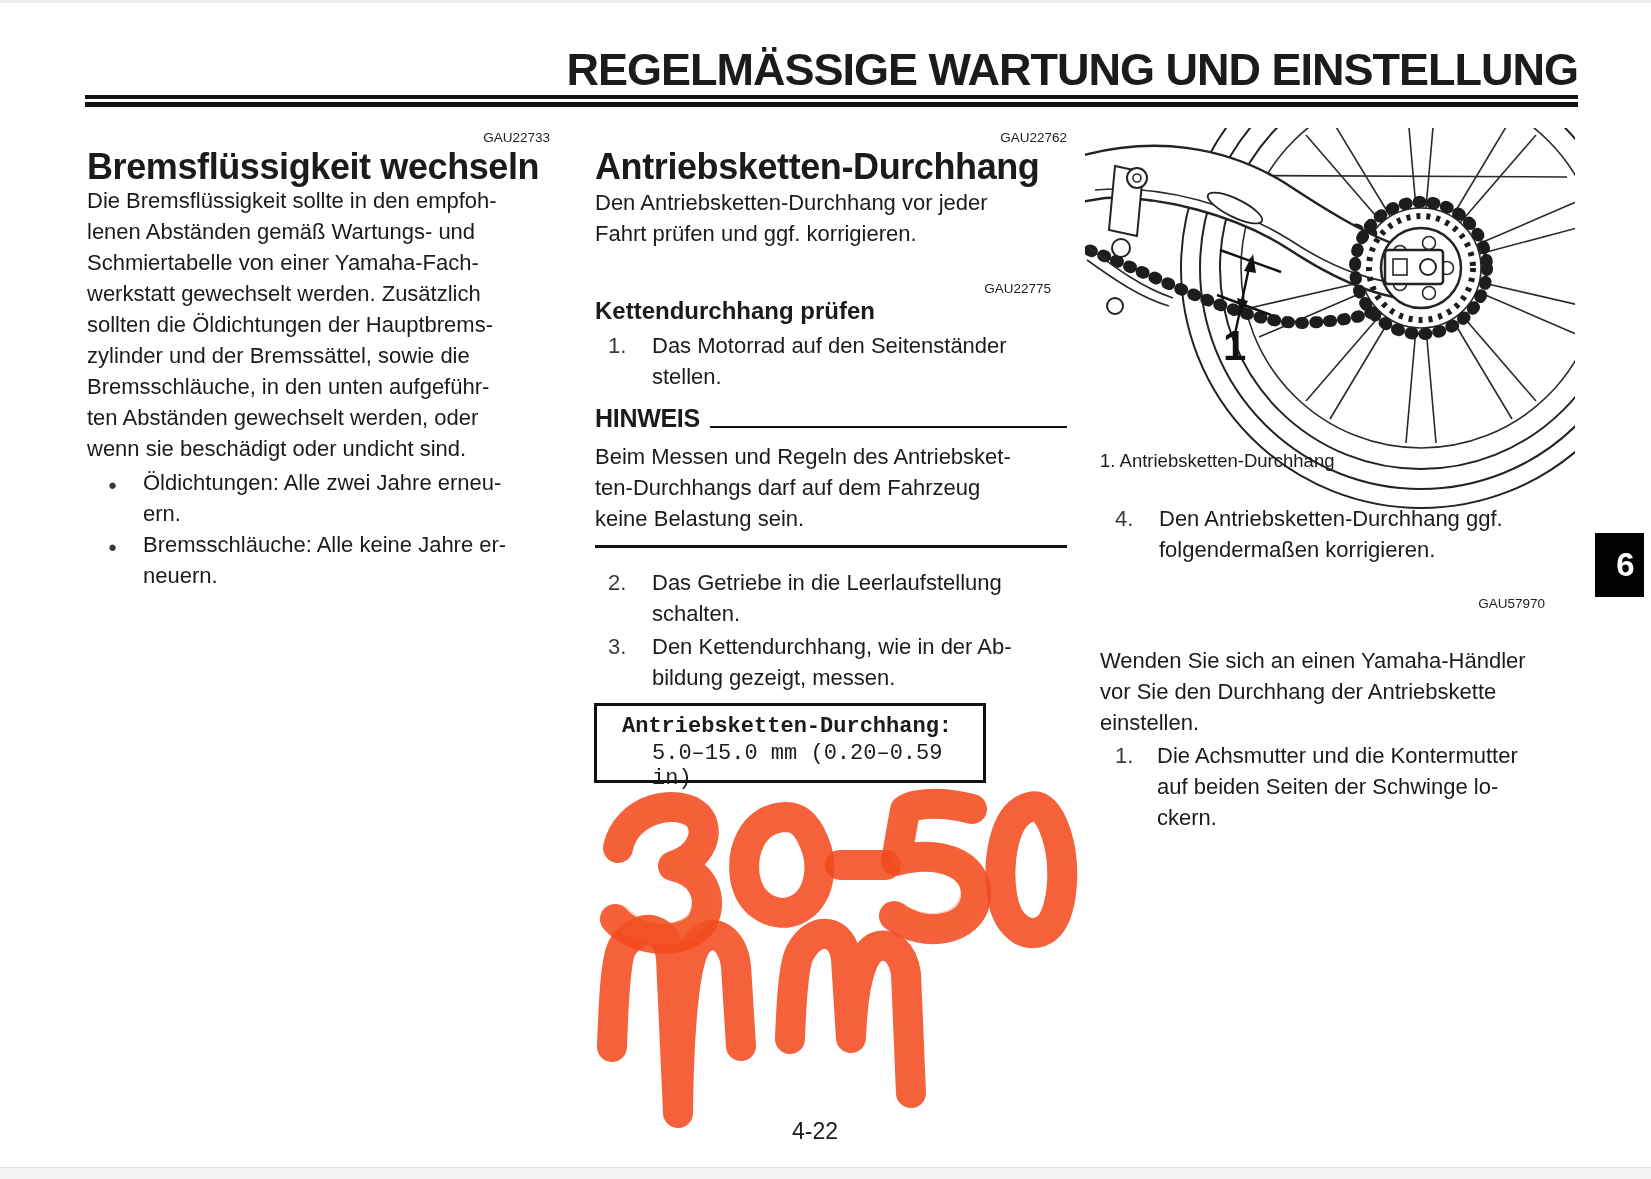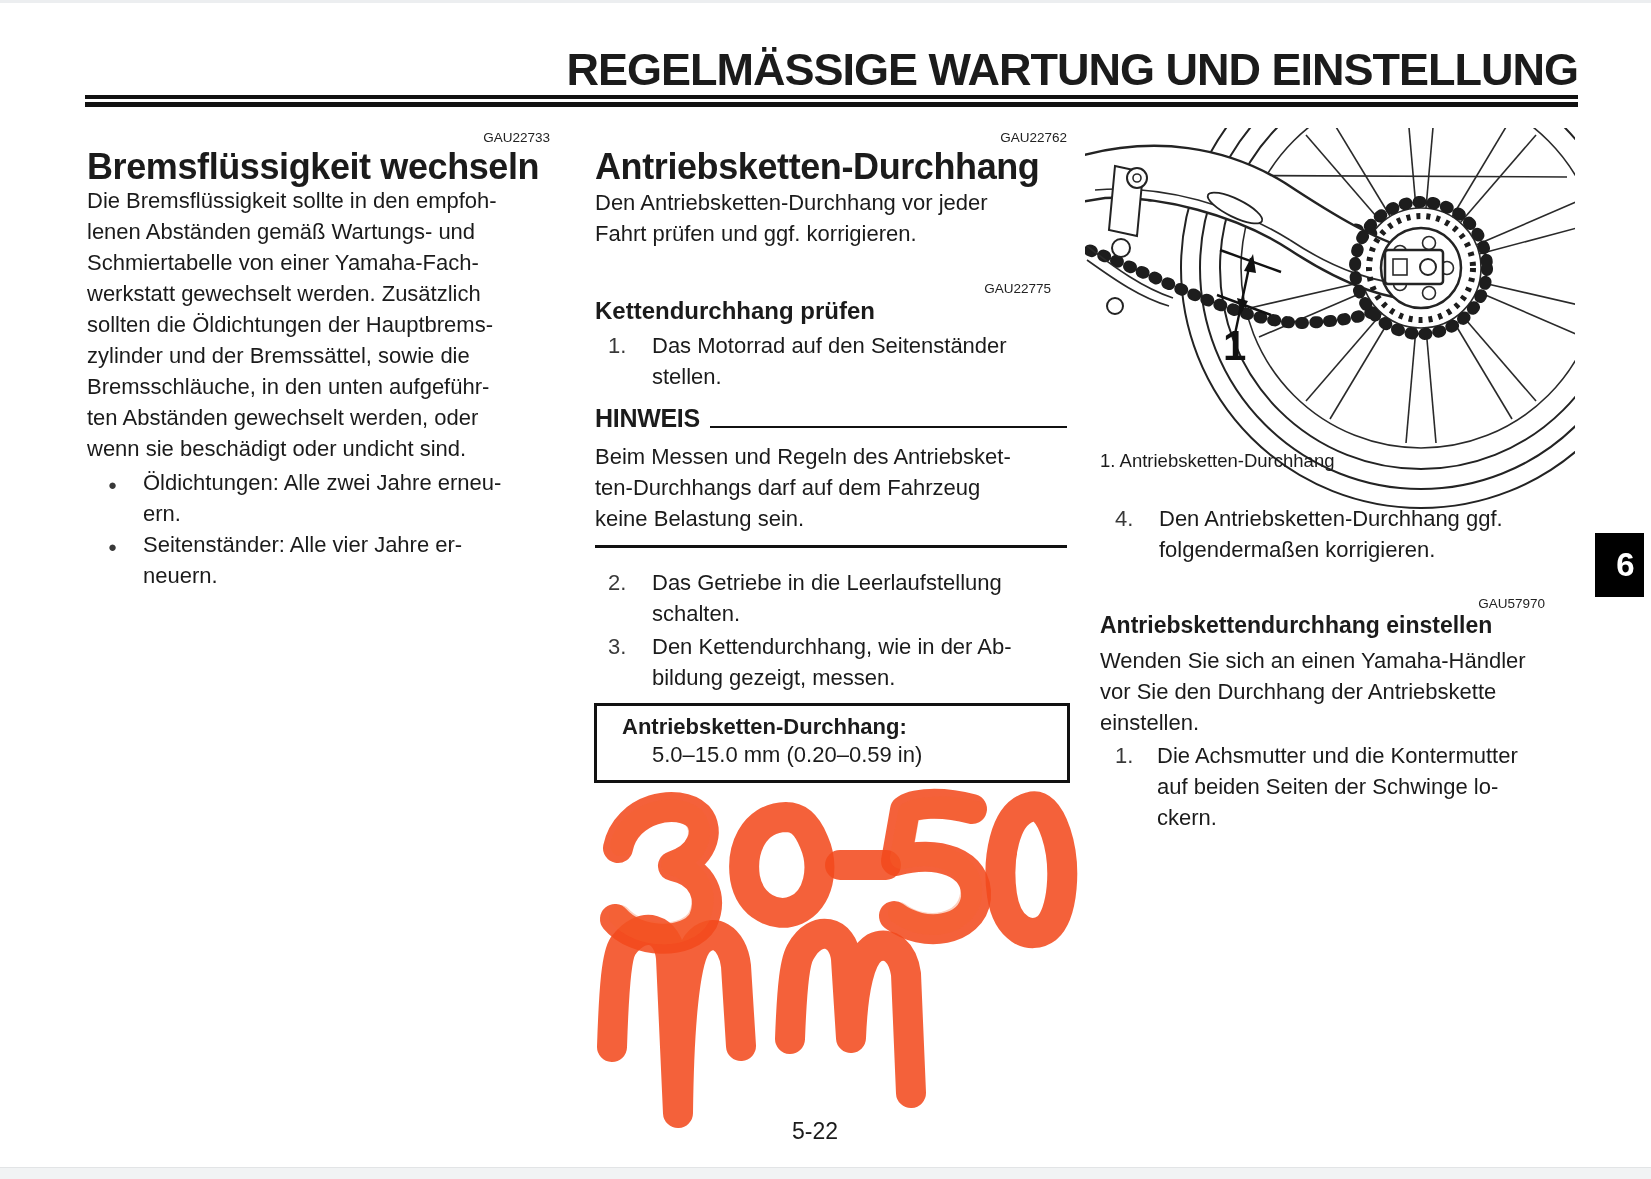--- a/index.html
+++ b/index.html
@@ -22,22 +22,22 @@
   .list{position:absolute;display:flex;align-items:flex-start;font-size:22px;line-height:31px;}
   .list .mk{flex:0 0 auto;}
   .list .tx{white-space:pre-line;}
 
   
   .notice-head{position:absolute;display:flex;align-items:flex-end;}
   .notice-word{font-size:25px;font-weight:bold;letter-spacing:-0.3px;padding-right:10px;}
   .notice-line{flex:1;border-bottom:2.5px solid #111;margin-bottom:5px;}
   .hr2{position:absolute;height:2.5px;background:#111;}
 
-  .spec-box{position:absolute;left:594px;top:703px;width:476px;height:80px;
-            border:3px solid #111;box-sizing:border-box;}
+  .spec-box{position:absolute;left:594px;top:703px;width:392px;height:80px;
+            border:3px solid #111;box-sizing:border-box;font-family:Liberation Mono, monospace;}
   .spec-label{margin:8px 0 0 25px;font-size:22px;font-weight:bold;}
   .spec-value{margin:2px 0 0 55px;font-size:22px;}
 
   .fig{position:absolute;left:1085px;top:128px;width:490px;height:385px;}
   .fig svg{display:block;}
   .caption{position:absolute;left:1100px;top:450px;font-size:18.5px;white-space:nowrap;}
 
   .chapter-tab{position:absolute;left:1595px;top:533px;width:49px;height:64px;background:#000;
                color:#fff;font-size:33px;font-weight:bold;display:flex;align-items:center;
                justify-content:center;padding-left:12px;box-sizing:border-box;}
@@ -77,21 +77,21 @@
 Bremsschläuche, in den unten aufgeführ-
 ten Abständen gewechselt werden, oder
 wenn sie beschädigt oder undicht sind.</div>
   <div class="list" style="left:108px;top:467px;width:440px;">
     <span class="mk" style="width:35px;font-size:15px;padding-top:2px;">●</span>
     <span class="tx">Öldichtungen: Alle zwei Jahre erneu-
 ern.</span>
   </div>
   <div class="list" style="left:108px;top:529px;width:440px;">
     <span class="mk" style="width:35px;font-size:15px;padding-top:2px;">●</span>
-    <span class="tx">Seitenständer: Alle vier Jahre er-
+    <span class="tx">Bremsschläuche: Alle keine Jahre er-
 neuern.</span>
   </div>
 
   <div class="gau" style="left:595px;top:130px;width:472px;text-align:right;">GAU22762</div>
   <div class="h2" style="left:595px;top:146px;">Antriebsketten-Durchhang</div>
   <div class="body" style="left:595px;top:187px;width:472px;">Den Antriebsketten-Durchhang vor jeder
 Fahrt prüfen und ggf. korrigieren.</div>
   <div class="gau" style="left:579px;top:281px;width:472px;text-align:right;">GAU22775</div>
   <div class="h3" style="left:595px;top:297px;">Kettendurchhang prüfen</div>
   <div class="list" style="left:608px;top:330px;width:459px;">
@@ -193,35 +193,34 @@
     </svg>
   </div>
   <div class="caption">1. Antriebsketten-Durchhang</div>
 
   <div class="list" style="left:1115px;top:503px;width:450px;">
     <span class="mk" style="width:44px;">4.</span>
     <span class="tx">Den Antriebsketten-Durchhang ggf.
 folgendermaßen korrigieren.</span>
   </div>
   <div class="gau" style="left:1100px;top:596px;width:445px;text-align:right;">GAU57970</div>
-  <div class="h3" style="left:1100px;top:612px;font-size:23px;">Antriebskettendurchhang einstellen</div>
   <div class="body" style="left:1100px;top:645px;width:462px;">Wenden Sie sich an einen Yamaha-Händler
 vor Sie den Durchhang der Antriebskette
 einstellen.</div>
   <div class="list" style="left:1115px;top:740px;width:450px;">
     <span class="mk" style="width:42px;">1.</span>
     <span class="tx">Die Achsmutter und die Kontermutter
 auf beiden Seiten der Schwinge lo-
 ckern.</span>
   </div>
 
   <div class="chapter-tab">
     <span>6</span>
   </div>
-  <div class="footer">5-22</div>
+  <div class="footer">4-22</div>
 
   <svg class="marker-overlay" viewBox="0 0 1651 1179" aria-label="30-50 mm">
     <g>
       <path class="mk" d="M618,848 C626,808 678,797 698,816 C711,831 702,857 673,866 C704,872 713,898 703,921 C688,946 636,944 615,919"></path>
       <path class="mk" d="M786,817 C752,818 741,851 745,878 C750,906 776,919 796,910 C819,900 825,867 814,842 C806,822 797,817 786,817"></path>
       <path class="mk" d="M840,865 L886,865"></path>
       <path class="mk" d="M972,809 C942,801 913,803 905,810 L896,861 C936,849 979,862 976,898 C972,931 924,939 894,916"></path>
       <path class="mk" d="M1030,807 C1004,814 997,860 1002,895 C1007,929 1030,941 1047,928 C1063,914 1067,866 1056,833 C1049,812 1040,804 1030,807"></path>
       <path class="mk" d="M612,1047 C614,985 617,955 623,946 C643,919 668,928 671,958 L678,1113 C679,1030 684,963 697,944 C712,925 733,938 736,966 L741,1046"></path>
       <path class="mk" d="M790,1039 C792,985 795,960 801,951 C816,924 843,930 846,959 L851,1038 C853,988 860,957 874,948 C890,940 903,953 906,974 L911,1093"></path>

